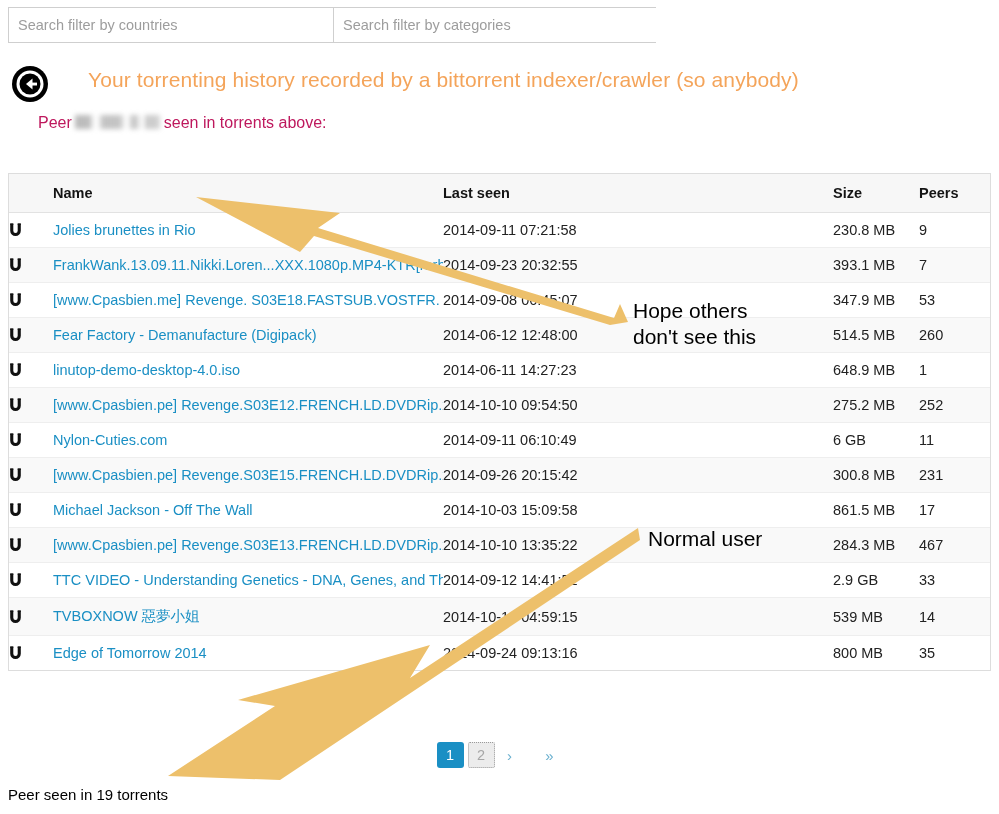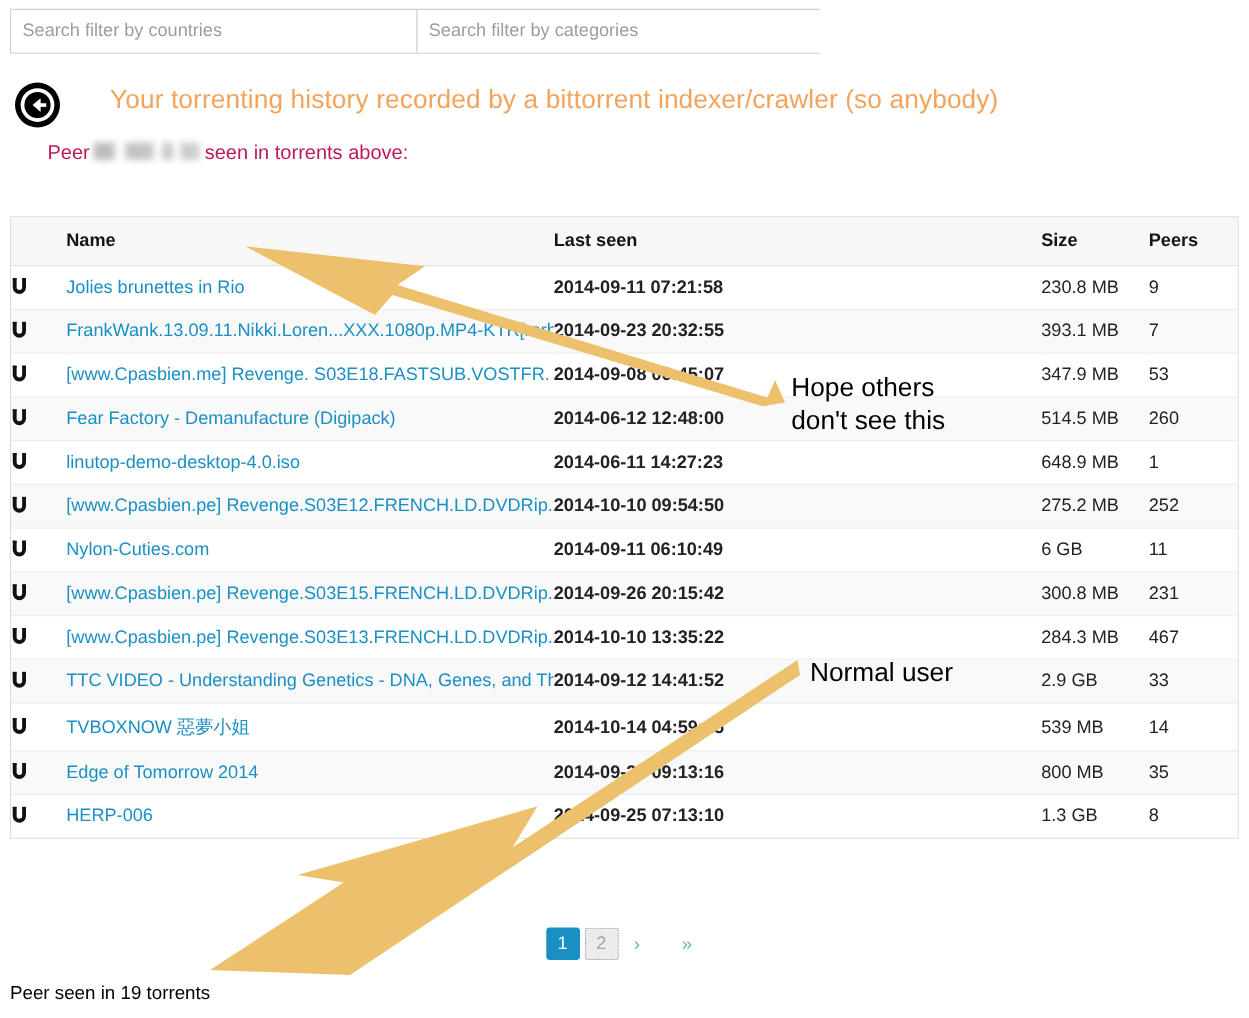--- a/index.html
+++ b/index.html
@@ -119,21 +119,21 @@
   table.torrents tbody tr:first-child td { border-top: none; }
 
   td.icon-cell, th.icon-cell { padding-left: 18px; padding-right: 0; }
   td.name-cell { padding-right: 0; }
   .t-link {
     color: #1a8fc4;
     text-decoration: none;
     font-size: 14.5px;
     text-align: right;
   }
-  .seen-cell { color: #1d1d1d; font-weight: bold; }
+  .seen-cell { color: #1d1d1d; }
   .size-cell { color: #1d1d1d; }
   .peers-cell { color: #1d1d1d; }
 
   .magnet {
     display: inline-block;
     width: 13px; height: 14px;
     vertical-align: -2px;
   }
 
   
@@ -310,20 +310,31 @@
             <td class="seen-cell">2014-09-26 20:15:42</td>
             <td class="size-cell">300.8 MB</td>
             <td class="peers-cell">231</td>
           </tr>
           <tr>
             <td class="icon-cell"><svg class="magnet" viewBox="0 0 13 14">
                 <path d="M1.2 0.8 h3.1 v7.0 a2.2 2.2 0 0 0 4.4 0 V0.8 h3.1 v7.0 a5.3 5.3 0 0 1 -10.6 0 Z" fill="#111"></path>
                 <rect x="1.2" y="0.4" width="3.1" height="1.5" fill="#111"></rect>
                 <rect x="8.7" y="0.4" width="3.1" height="1.5" fill="#111"></rect>
               </svg></td>
+            <td class="name-cell"><a class="t-link" href="#">Michael Jackson - Off The Wall</a></td>
+            <td class="seen-cell">2014-10-03 15:09:58</td>
+            <td class="size-cell">861.5 MB</td>
+            <td class="peers-cell">17</td>
+          </tr>
+          <tr>
+            <td class="icon-cell"><svg class="magnet" viewBox="0 0 13 14">
+                <path d="M1.2 0.8 h3.1 v7.0 a2.2 2.2 0 0 0 4.4 0 V0.8 h3.1 v7.0 a5.3 5.3 0 0 1 -10.6 0 Z" fill="#111"></path>
+                <rect x="1.2" y="0.4" width="3.1" height="1.5" fill="#111"></rect>
+                <rect x="8.7" y="0.4" width="3.1" height="1.5" fill="#111"></rect>
+              </svg></td>
             <td class="name-cell"><a class="t-link" href="#">[www.Cpasbien.pe] Revenge.S03E13.FRENCH.LD.DVDRip.x264</a></td>
             <td class="seen-cell">2014-10-10 13:35:22</td>
             <td class="size-cell">284.3 MB</td>
             <td class="peers-cell">467</td>
           </tr>
           <tr>
             <td class="icon-cell"><svg class="magnet" viewBox="0 0 13 14">
                 <path d="M1.2 0.8 h3.1 v7.0 a2.2 2.2 0 0 0 4.4 0 V0.8 h3.1 v7.0 a5.3 5.3 0 0 1 -10.6 0 Z" fill="#111"></path>
                 <rect x="1.2" y="0.4" width="3.1" height="1.5" fill="#111"></rect>
                 <rect x="8.7" y="0.4" width="3.1" height="1.5" fill="#111"></rect>
@@ -347,31 +358,20 @@
           <tr>
             <td class="icon-cell"><svg class="magnet" viewBox="0 0 13 14">
                 <path d="M1.2 0.8 h3.1 v7.0 a2.2 2.2 0 0 0 4.4 0 V0.8 h3.1 v7.0 a5.3 5.3 0 0 1 -10.6 0 Z" fill="#111"></path>
                 <rect x="1.2" y="0.4" width="3.1" height="1.5" fill="#111"></rect>
                 <rect x="8.7" y="0.4" width="3.1" height="1.5" fill="#111"></rect>
               </svg></td>
             <td class="name-cell"><a class="t-link" href="#">Edge of Tomorrow 2014</a></td>
             <td class="seen-cell">2014-09-24 09:13:16</td>
             <td class="size-cell">800 MB</td>
             <td class="peers-cell">35</td>
-          </tr>
-          <tr>
-            <td class="icon-cell"><svg class="magnet" viewBox="0 0 13 14">
-                <path d="M1.2 0.8 h3.1 v7.0 a2.2 2.2 0 0 0 4.4 0 V0.8 h3.1 v7.0 a5.3 5.3 0 0 1 -10.6 0 Z" fill="#111"></path>
-                <rect x="1.2" y="0.4" width="3.1" height="1.5" fill="#111"></rect>
-                <rect x="8.7" y="0.4" width="3.1" height="1.5" fill="#111"></rect>
-              </svg></td>
-            <td class="name-cell"><a class="t-link" href="#">HERP-006</a></td>
-            <td class="seen-cell">2014-09-25 07:13:10</td>
-            <td class="size-cell">1.3 GB</td>
-            <td class="peers-cell">8</td>
           </tr>
         </tbody>
     </table>
   </div>
 
   <div class="pagination" id="pagination">
       <a href="#" class="pg active">1</a>
       <a href="#" class="pg focused">2</a>
       <a href="#" class="pg arrow">›</a>
       <a href="#" class="pg arrow last">»</a>

